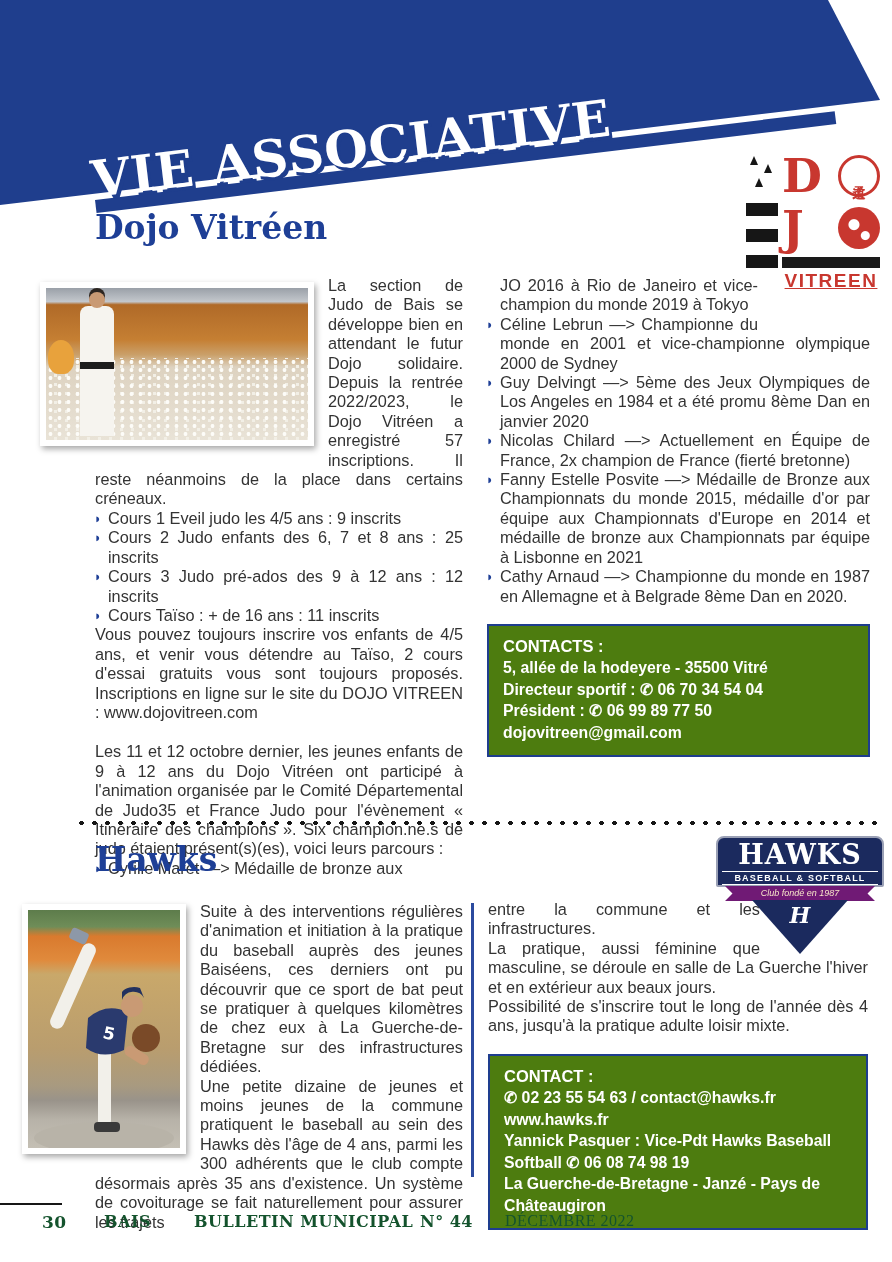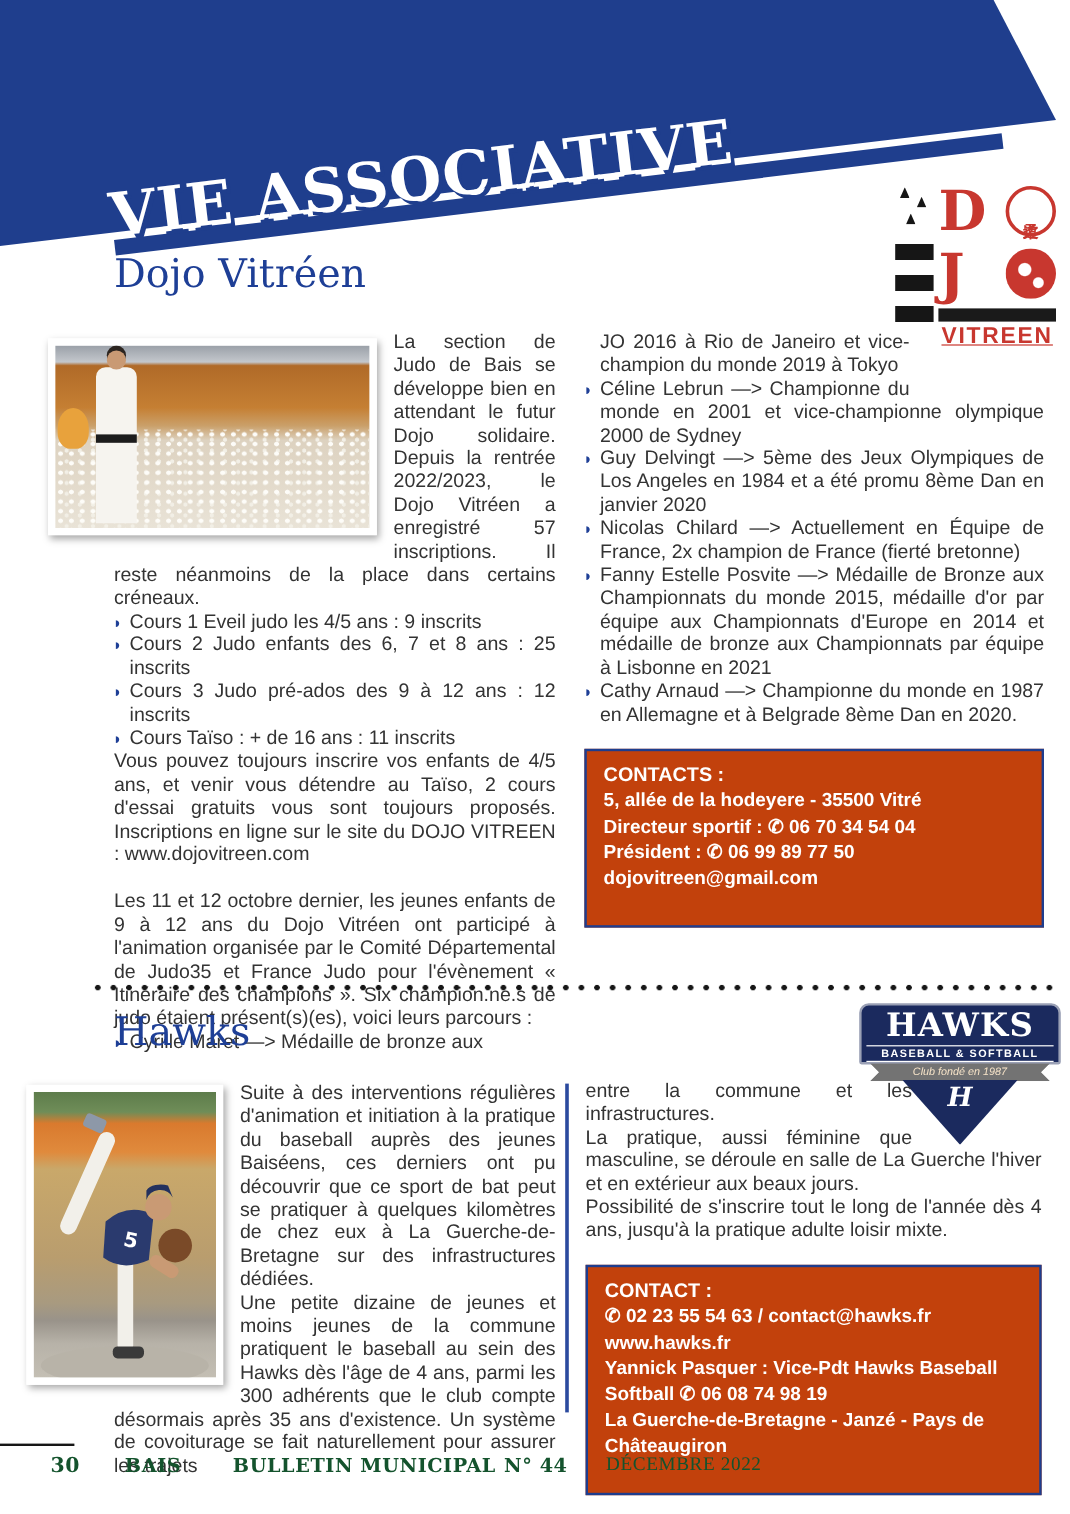--- a/index.html
+++ b/index.html
@@ -36,21 +36,21 @@
   .dojo-circle.outline { border:3px solid #c8372f; color:#c8372f;
                  font-size:13px; font-weight:bold; writing-mode:vertical-rl; line-height:1; }
   .dojo-circle.filled { background:#c8372f;
                  background-image:radial-gradient(circle at 38% 42%, #fff 0 5px, rgba(255,255,255,0) 6px),
                                   radial-gradient(circle at 65% 68%, #fff 0 4px, rgba(255,255,255,0) 5px); }
   .dojo-bar { height:11px; background:#1a1a1a; margin:3px 0 2px 0; }
   .dojo-wordmark { font-weight:bold; font-size:19px; letter-spacing:1.5px;
                    color:#c8372f; text-align:center;text-decoration:underline; }
 
   
-  .article-title { position:absolute; font-family:"DejaVu Serif", serif; font-weight:normal;
+  .article-title { position:absolute; font-family:"DejaVu Serif", serif; font-weight:bold;
                    color:#1e3f96; font-size:33px; letter-spacing:0; }
   .h-dojo { left:95px; top:208px; }
   .h-hawks { left:95px; top:840px; }
 
   
   .col { position:absolute; font-size:16.3px; line-height:19.4px; color:#333;
          text-align:justify; }
   .dojo-left  { left:95px; top:276px; width:368px; }
   .dojo-right-col { left:487px; top:276px; width:383px; }
   .hawks-left { left:95px; top:902px; width:368px; }
@@ -85,42 +85,42 @@
   .judo-mascot { position:absolute; left:2px; top:52px; width:26px; height:34px;
       border-radius:50% 50% 40% 40%; background:#e8a23c; }
 
   .photo-base { float:left; width:164px; height:250px; margin:2px 14px 4px -73px; }
   .base-scene { position:absolute; inset:0;
       background:linear-gradient(180deg,#5d7c4b 0%,#6f8d58 7%,#d97a2e 11%,#e08a3c 21%,
                  #c9a86a 27%,#b99d6e 58%,#a89a80 74%,#99938a 80%,#b7b2a8 88%,#c4bfb4 100%); }
   .base-svg { position:absolute; left:0; top:0; }
 
   
-  .contact-box { background:#c2410c; border:2px solid #1e3d8e; color:#fff;
-                 padding:10px 14px 28px 14px; font-weight:bold; font-size:15.8px;
+  .contact-box { background:#4d7c0f; border:2px solid #1e3d8e; color:#fff;
+                 padding:10px 14px 12px 14px; font-weight:bold; font-size:15.8px;
                  line-height:21.5px; text-align:left; }
   .contact-box .ct { font-size:16.5px; }
   .mt-box { margin-top:18px; }
 
   
   .dots { position:absolute; left:75px; top:820px; width:806px; height:6px;
           background-image:radial-gradient(circle, #161616 2.1px, rgba(0,0,0,0) 2.5px);
           background-size:13px 6px; background-repeat:repeat-x; }
   .vdivider { position:absolute; left:471px; top:903px; width:3px; height:274px;
               background:#2b4a9e; }
 
   
   .logo-hawks { position:absolute; left:716px; top:836px; width:168px; height:118px; }
   .hawks-top { background:#1b2a5e; border:2px solid #9aa0b5; border-radius:8px 8px 2px 2px;
                padding:2px 4px 0 4px; text-align:center; }
   .hawks-name { font-family:"DejaVu Serif", serif; font-weight:bold; font-size:27px;
                 line-height:30px; color:#fff; letter-spacing:1px; }
   .hawks-sub { border-top:1.5px solid #fff; border-bottom:1.5px solid #fff; color:#fff;
                font-size:9px; font-weight:bold; letter-spacing:1.2px; padding:1px 0; margin-top:1px; }
-  .hawks-ribbon { width:150px; margin:0 auto; background:#737373; color:#f6e3c8;
+  .hawks-ribbon { width:150px; margin:0 auto; background:#701a75; color:#f6e3c8;
                font-style:italic; font-size:9px; text-align:center; line-height:15px; height:15px;
                clip-path:polygon(0 0,100% 0,95% 50%,100% 100%,0 100%,5% 50%); margin-top:-1px; }
   .hawks-tri { width:96px; height:54px; margin:-1px auto 0 auto; background:#1b2a5e;
                clip-path:polygon(0 0,100% 0,50% 100%); text-align:center; }
   .hawks-mono { font-family:"DejaVu Serif", serif; font-style:italic; font-weight:bold;
                 font-size:22px; color:#fff; line-height:30px; }
 
   
   .footer-rule { position:absolute; left:0; top:1203px; width:62px; height:2px; background:#161616; }
   .f { position:absolute; top:1212px; font-family:"DejaVu Serif", serif; color:#14532d;

